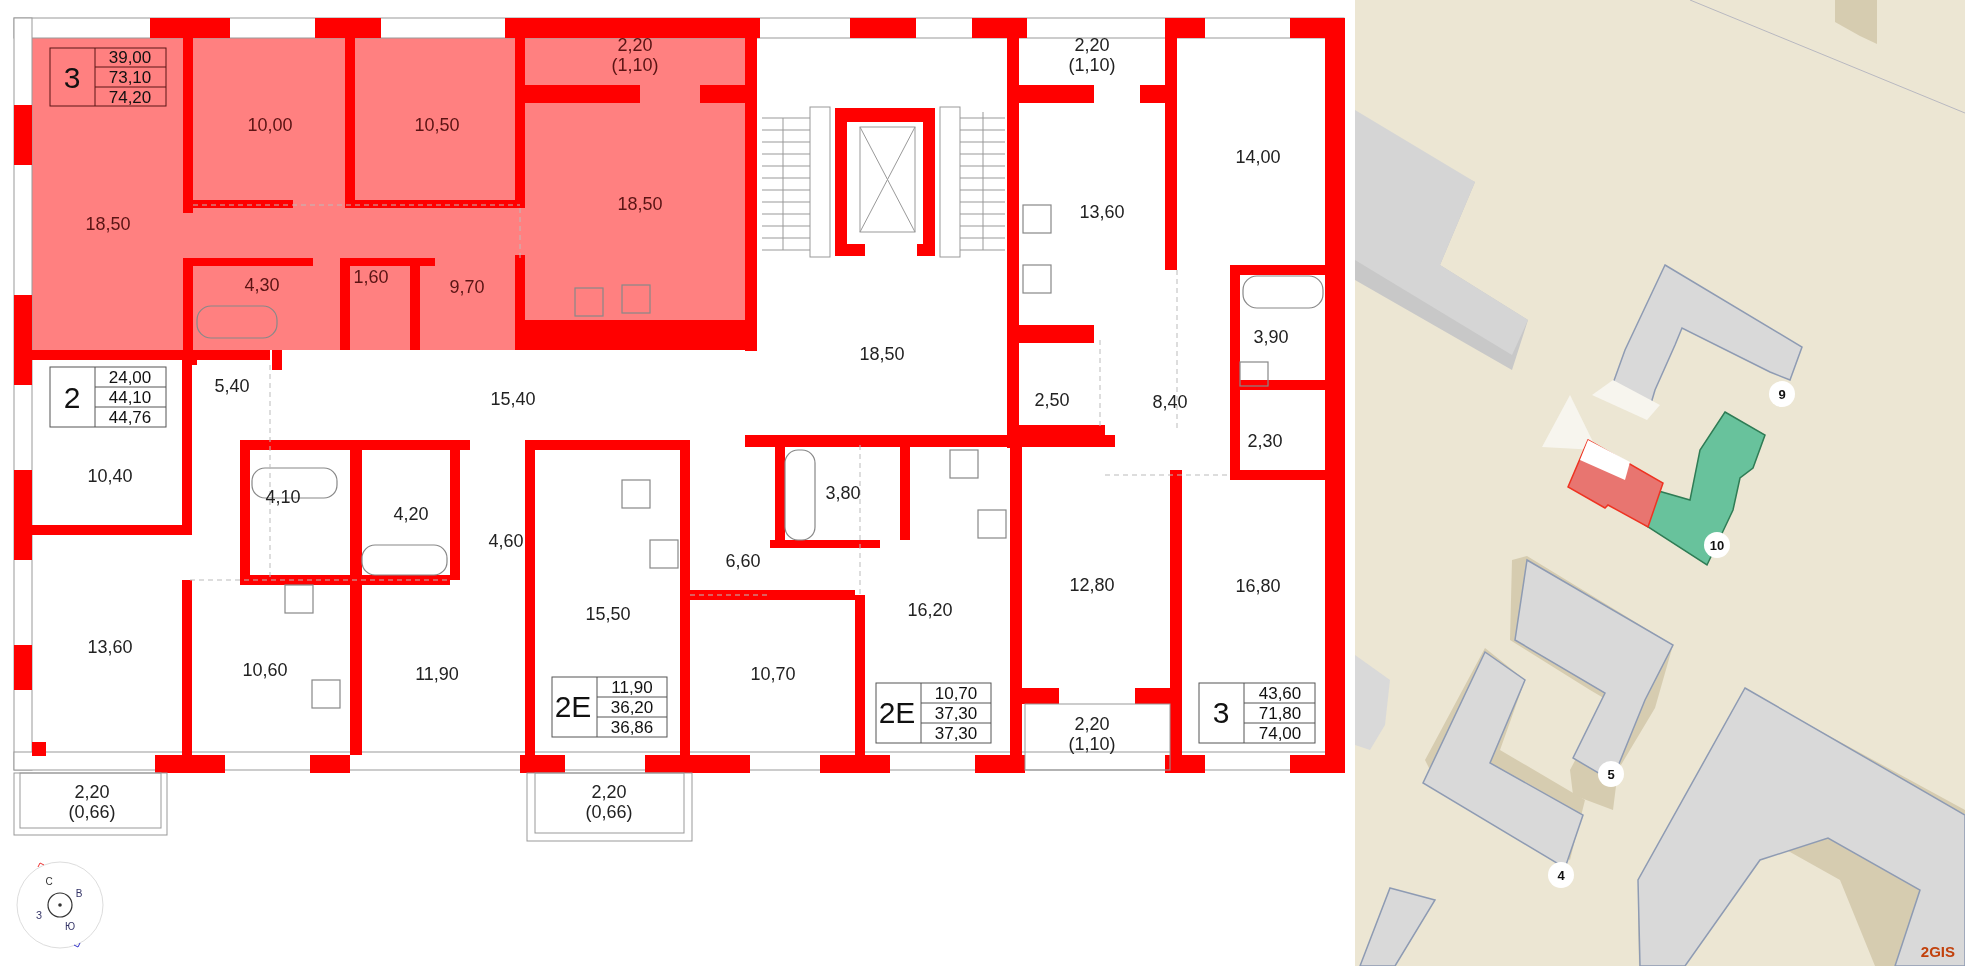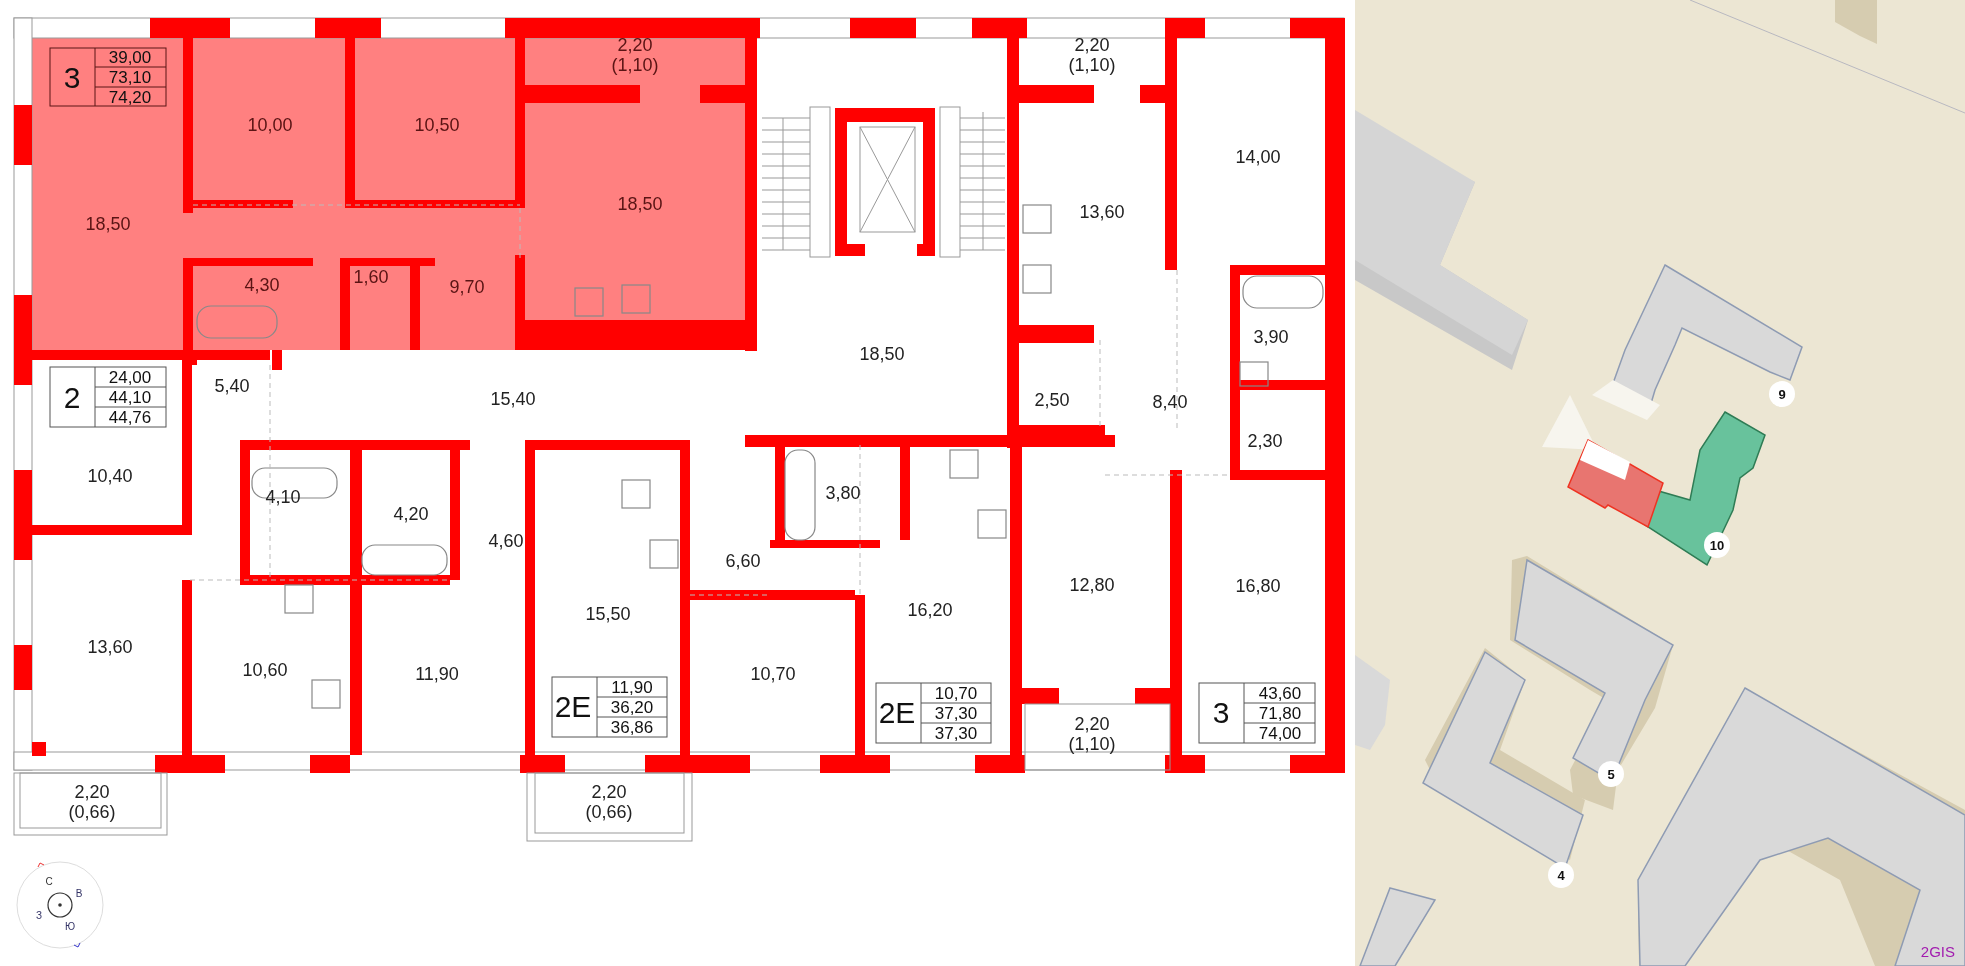--- a/index.html
+++ b/index.html
@@ -9,21 +9,21 @@
   svg text{font-family:"Liberation Sans",sans-serif;}
   .lbl{font-size:18px;fill:#222;text-anchor:middle;}
   .lbl-h{fill:#5a1414;}
   .box-num{font-size:30px;fill:#111;text-anchor:middle;}
   .box-val{font-size:17px;fill:#111;text-anchor:middle;}
   .wall{fill:#ff0000;}
   .win{fill:#fff;stroke:#999;stroke-width:1;}
   .fix{fill:none;stroke:#888;stroke-width:1.2;}
   .dash{stroke:#bbb;stroke-width:1;stroke-dasharray:5 4;fill:none;}
   .pin-t{font-size:13px;font-weight:bold;fill:#111;text-anchor:middle;}
-  .brand{position:absolute;right:10px;bottom:6px;font-size:15px;font-weight:normal;color:#a21caf;}
+  .brand{position:absolute;right:10px;bottom:6px;font-size:15px;font-weight:bold;color:#c2410c;}
 </style>
 </head>
 <body>
 
 <div id="plan">
 <svg width="1355" height="966" viewBox="0 0 1355 966">
 
   <polygon points="14,18 745,18 745,350 14,350" fill="#ff8080"></polygon>
 
   <rect x="745" y="18" width="270" height="420" fill="#fff"></rect>

